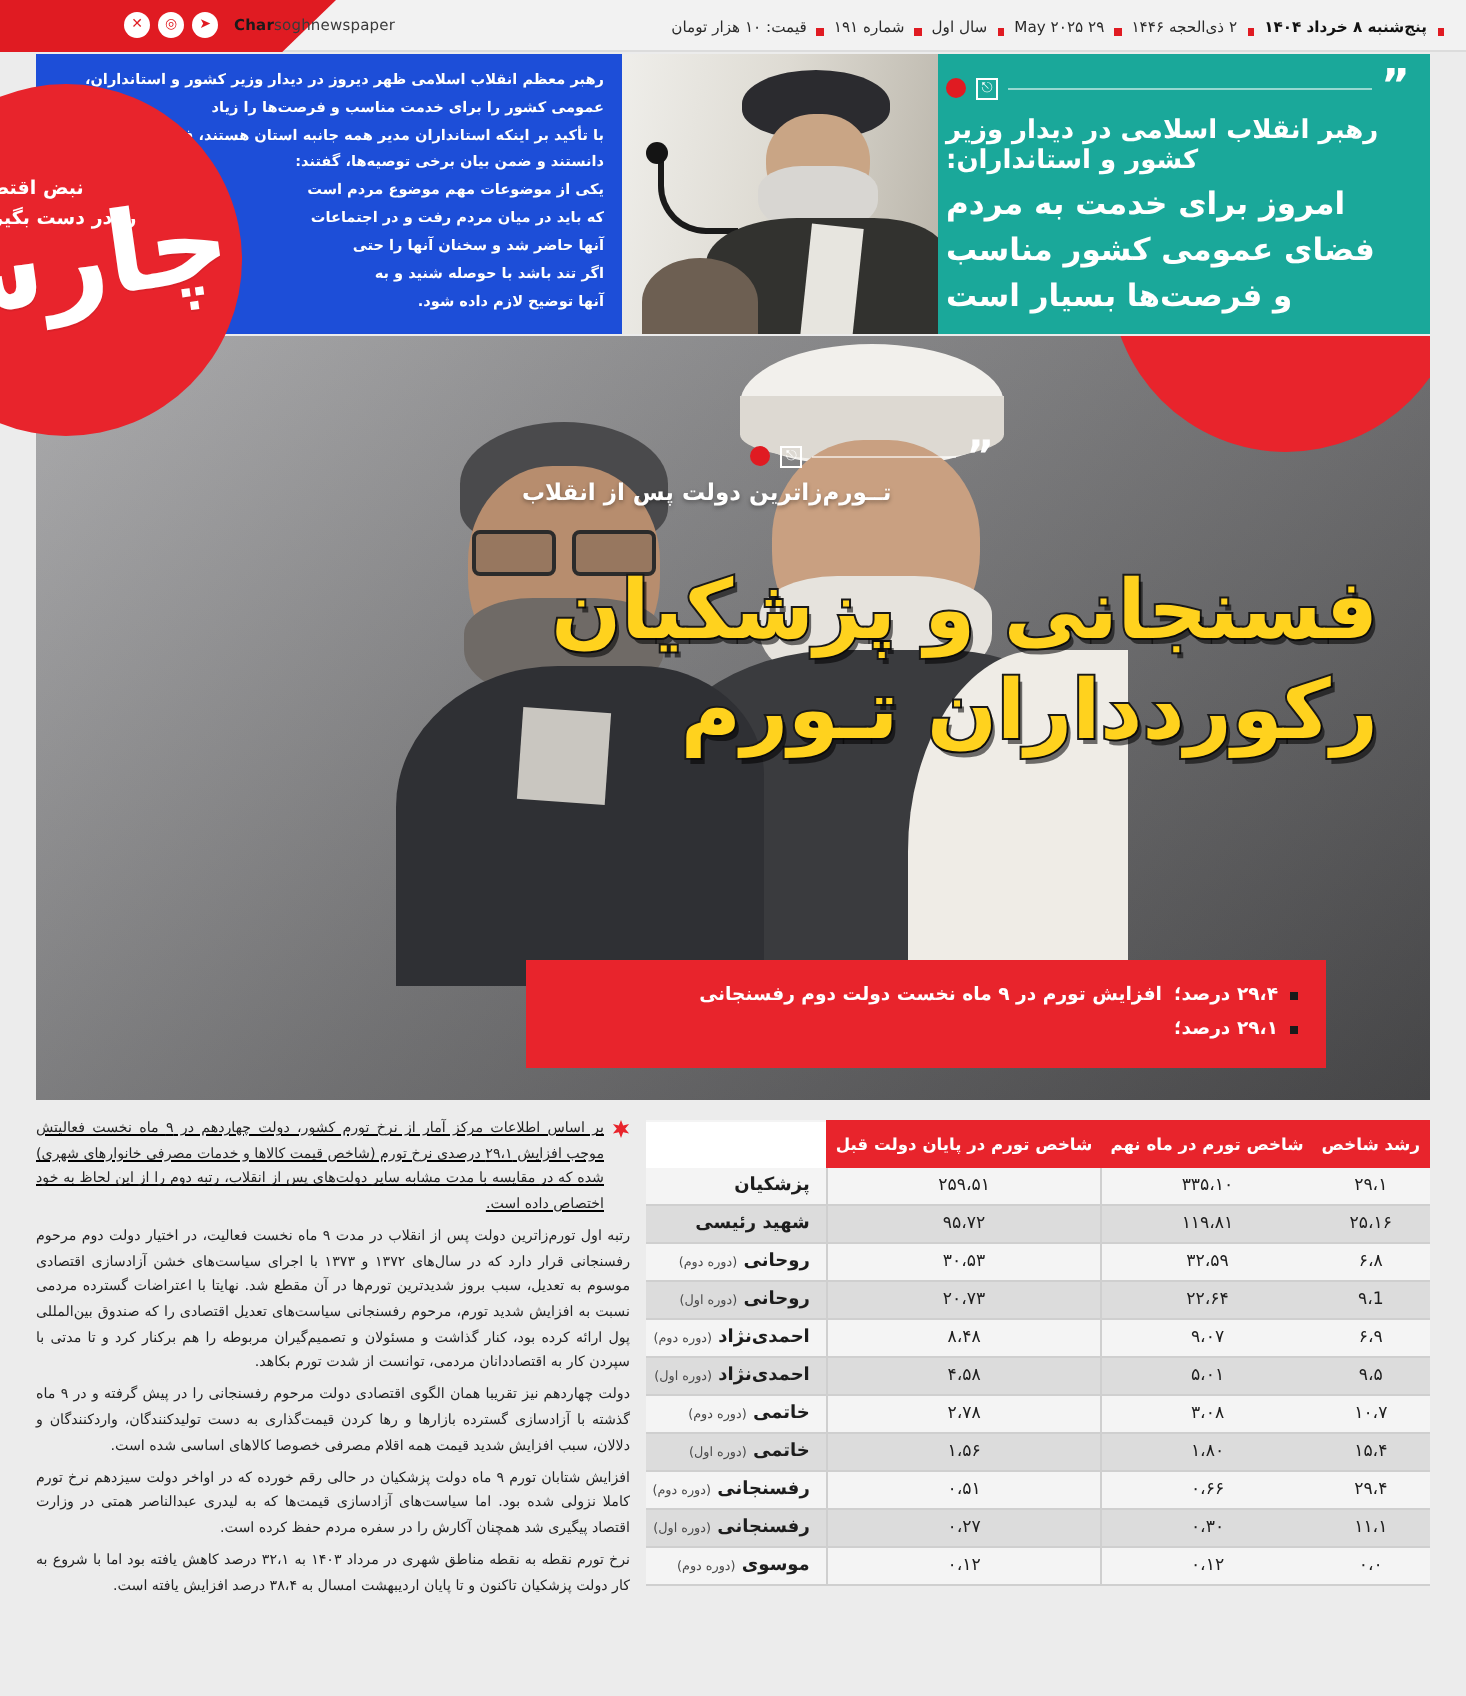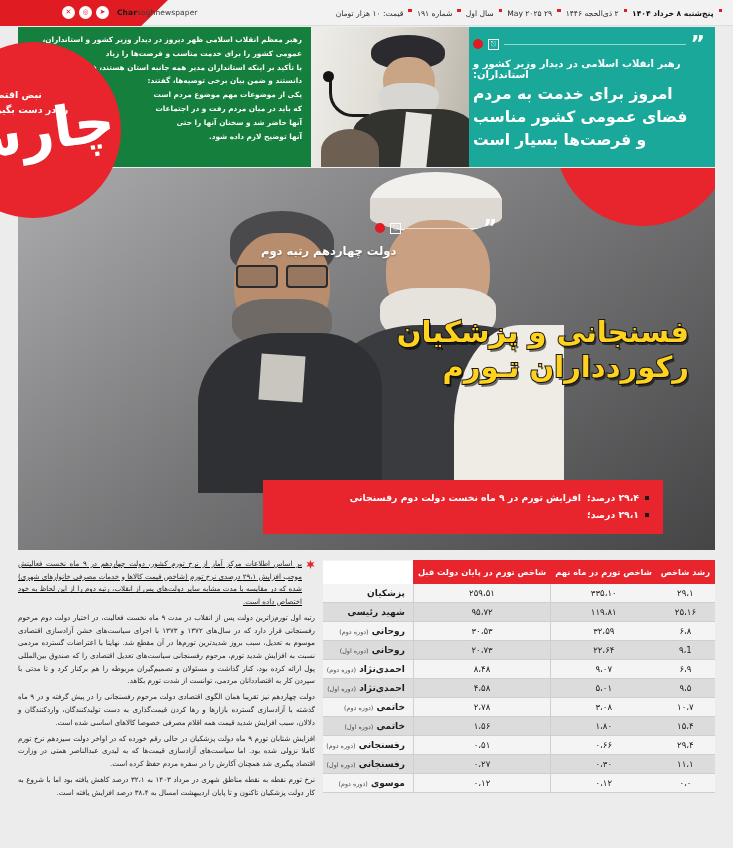--- a/index.html
+++ b/index.html
@@ -36,34 +36,34 @@
   .brandtxt {
     position:relative; z-index:3; margin-left:8px;
     font-size:7.5px; color:#3a3a3a; letter-spacing:.1px; direction:ltr;
   }
   .brandtxt b { color:#1a1a1a; font-weight:bold; }
   .dateline {
     position:absolute; right:6px; top:0; height:26px;
     display:flex; align-items:center; direction:rtl;
     font-size:7.6px; color:#2a2a2a; white-space:nowrap; gap:0;
   }
-  .dateline .seg { display:flex; align-items:flex-start; }
+  .dateline .seg { display:flex; align-items:flex-end; }
   .dateline .bull {
     display:inline-block; width:3.5px; height:3.5px; background:#e01b22;
     margin:0 5px;
   }
   .dateline .first { font-weight:bold; color:#111; }
 
   
   .topstrip {
     position:absolute; top:27px; left:18px; width:697px; height:140px;
   }
   .teal-block {
     position:absolute; top:0; right:404px; width:293px; height:140px;
-    background:#15803d; color:#fff; overflow:hidden;
+    background:#1d4ed8; color:#fff; overflow:hidden;
   }
   .teal-block .tl-txt {
     padding:7px 9px 0 9px; font-size:7.3px; line-height:1.62;
     text-align:justify; font-weight:bold; color:#ffffff;
     text-shadow:0 0 1px rgba(0,0,0,.08);
   }
   .teal-block .tl-txt p { margin-bottom:2px; }
 
   
   .masthead {
@@ -132,21 +132,21 @@
   .qb-text { position:absolute; top:0; right:0; width:248px; padding:8px 10px 0 6px; }
   .qb-marks { display:flex; align-items:center; gap:5px; direction:rtl; }
   .qb-quotemark { color:#ffffff; font-size:22px; font-weight:bold; line-height:.85; }
   .qb-rule { flex:1; height:1px; background:rgba(255,255,255,.55); }
   .qb-pgbox {
     width:11px; height:11px; border:1px solid #fff; color:#fff;
     font-size:7px; display:flex; align-items:center; justify-content:center;
   }
   .qb-pgdot { width:10px; height:10px; border-radius:50%; background:#e01b22; }
   .qb-kicker {
-    margin-top:4px; color:#ffffff; font-size:10px; font-weight:bold;
+    margin-top:4px; color:#ffffff; font-size:13px; font-weight:bold;
     text-align:left;
   }
   .qb-head {
     margin-top:3px; color:#ffffff; font-weight:bold; font-size:15.5px;
     line-height:1.5; text-align:left; letter-spacing:-.2px;
   }
 
   
   .hero {
     position:absolute; top:168px; left:18px; width:697px; height:382px;
@@ -194,26 +194,25 @@
   .hk-box { width:11px; height:11px; border:1px solid #fff; color:#fff; font-size:7px; display:flex; align-items:center; justify-content:center; }
   .hk-dot { width:10px; height:10px; border-radius:50%; background:#e01b22; }
   .hk-l1, .hk-l2 {
     color:#ffffff; font-weight:bold; font-size:11.5px; line-height:1.6;
     text-align:left; text-shadow:0 1px 2px rgba(0,0,0,.35);
   }
   .hk-l1 { margin-top:5px; }
 
   .hero-title {
     position:absolute; top:112px; right:26px; width:430px;
-    color:#ffd21e; font-weight:bold; font-size:29px; line-height:1.22;
+    color:#ffd21e; font-weight:bold; font-size:41px; line-height:1.22;
     text-align:right; letter-spacing:-1px;
     -webkit-text-stroke:2px #1a1a1a;
     paint-order:stroke fill;
     text-shadow:2px 3px 0 rgba(0,0,0,.55);
-    margin-top:35px;
   }
   .hero-title .ht2 { display:block; }
 
   .bullets {
     position:absolute; bottom:16px; right:52px; width:400px;
     background:#e8242c; padding:9px 14px 10px 14px;
   }
   .bullets .bl {
     display:flex; align-items:center; gap:6px; justify-content:flex-start;
     color:#ffffff; font-size:9.3px; line-height:1.9; font-weight:bold;
@@ -302,20 +301,21 @@
 
     <div class="teal-block">
       <div class="tl-txt">
         <p>رهبر معظم انقلاب اسلامی ظهر دیروز در دیدار وزیر کشور و استانداران،</p>
         <p>عمومی کشور را برای خدمت مناسب و فرصت‌ها را زیاد</p>
         <p>با تأکید بر اینکه استانداران مدیر همه جانبه استان هستند، فضای</p>
         <p>دانستند و ضمن بیان برخی توصیه‌ها، گفتند:</p>
         <p>یکی از موضوعات مهم موضوع مردم است</p>
         <p>که باید در میان مردم رفت و در اجتماعات</p>
         <p>آنها حاضر شد و سخنان آنها را حتی</p>
+        <p>اگر تند باشد با حوصله شنید و به</p>
         <p>آنها توضیح لازم داده شود.</p>
       </div>
     </div>
 
     <div class="quote-block">
       <div class="qb-photo">
         <div class="wallL"></div>
         <div class="mic"></div>
         <div class="micHead"></div>
         <div class="turban"></div>
@@ -374,21 +374,21 @@
       </div>
     </div>
 
     <div class="hero-kicker">
       <div class="hk-marks">
         <span class="hk-quote">”</span>
         <span class="hk-rule"></span>
         <span class="hk-box">⎋</span>
         <span class="hk-dot"></span>
       </div>
-      <div class="hk-l1">دولت چهاردهم رتبه دوم</div>
+      <div class="hk-l2">تــورم‌زاترین دولت پس از انقلاب</div>
     </div>
 
     <div class="hero-title">
       <span class="ht1">فسنجانی و پزشکیان</span>
       <span class="ht2">رکوردداران تـورم</span>
     </div>
 
     <div class="bullets">
       <div class="bl">
         <span class="sq"></span>

